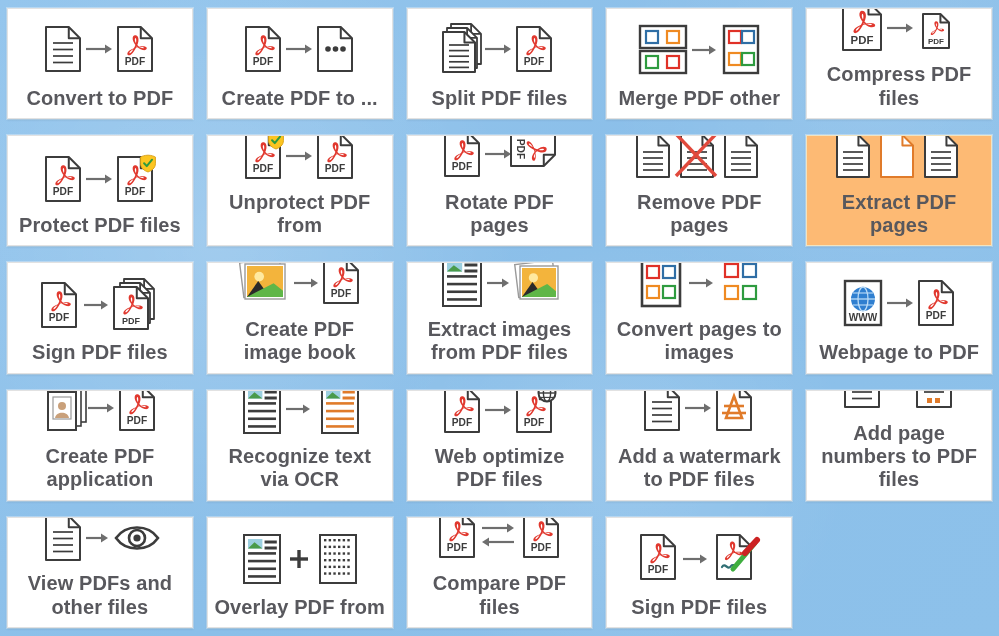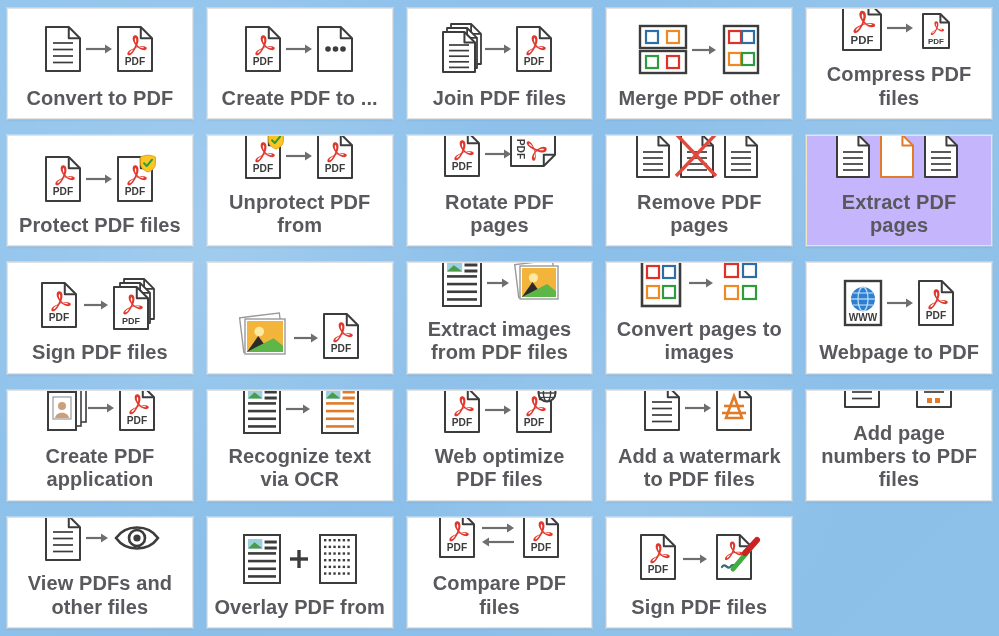--- a/index.html
+++ b/index.html
@@ -31,21 +31,21 @@
     border: 1px solid #e2e2e2;
     box-shadow: 0 1px 2px rgba(40,60,80,0.18), 0 0 0 1px rgba(255,255,255,0.35);
     display: flex;
     flex-direction: column;
     align-items: center;
     justify-content: flex-end;
     padding: 13px 6px 8px 6px;
     overflow: hidden;
   }
   .tile.selected {
-    background: #c4b5fd;
+    background: #fdba74;
     border: 1px solid #f0e4c2;
   }
 
   .icon-row {
     height: 56px;
     display: flex;
     align-items: center;
     justify-content: center;
     gap: 4px;
   }
@@ -125,21 +125,21 @@
           <line x1="46" y1="26" x2="67" y2="26" stroke="#6e6e6e" stroke-width="2.2"></line>
           <path d="M72 26 L65 21.4 L65 30.6 Z" fill="#6e6e6e"></path>
           <path d="M78 4 H100.78 L112 15.22 V48 H78 Z" fill="#fff" stroke="#3c3c3c" stroke-width="2" stroke-linejoin="round"></path>
           <path d="M100.78 4 V15.22 H112" fill="none" stroke="#3c3c3c" stroke-width="2" stroke-linejoin="round"></path>
           <g transform="translate(95,22.48) scale(1.1333333333333333)" fill="#e1382e">
             <path d="M0,-9 C2.6,-9 3.4,-6.6 3.0,-3.8 C2.6,-1.0 1.0,2.2 -0.9,5.0 C-2.6,7.5 -4.6,9.2 -6.0,8.6 C-7.3,8.0 -6.9,6.2 -5.2,4.7 C-3.1,2.9 0.6,1.3 4.6,0.8 C7.8,0.4 10.2,0.9 10.4,2.3 C10.6,3.6 8.9,4.4 6.9,4.0 C4.3,3.5 1.6,1.4 -0.3,-1.4 C-2.0,-3.9 -2.6,-6.5 -1.6,-8.1 C-1.2,-8.7 -0.6,-9 0,-9 Z M0.2,-6.6 C-0.5,-5.6 -0.2,-3.6 0.9,-1.9 C2.3,0.3 4.4,1.9 6.2,2.3 C7.2,2.5 7.9,2.3 7.8,1.9 C7.7,1.4 6.3,1.2 4.4,1.4 C1.3,1.8 -1.8,3.1 -3.6,4.6 C-4.8,5.6 -5.2,6.6 -4.7,6.8 C-4.2,7.0 -3.2,6.0 -2.1,4.4 C-0.5,2.1 0.7,-0.7 1.0,-3.0 C1.3,-5.1 1.0,-6.6 0.2,-6.6 Z"></path>
           </g>
           <text x="95" y="42.28" font-family="Liberation Sans, sans-serif" font-size="10.2" font-weight="bold" text-anchor="middle" fill="#3c3c3c">PDF</text>
         </svg>
       </div>
-      <div class="label">Join PDF files</div>
+      <div class="label">Split PDF files</div>
     </div>
     <div class="tile">
       <div class="icon-row">
         <svg width="126" height="58" viewBox="0 0 126 58">
           <rect x="4" y="5" width="46" height="22" fill="#fff" stroke="#3c3c3c" stroke-width="2.4"></rect>
           <rect x="10" y="10" width="12" height="12" fill="none" stroke="#2f6ea5" stroke-width="2.2"></rect>
           <rect x="31" y="10" width="12" height="12" fill="none" stroke="#ef8a22" stroke-width="2.2"></rect>
           <rect x="4" y="30" width="46" height="22" fill="#fff" stroke="#3c3c3c" stroke-width="2.4"></rect>
           <rect x="10" y="35" width="12" height="12" fill="none" stroke="#2e9b3f" stroke-width="2.2"></rect>
           <rect x="31" y="35" width="12" height="12" fill="none" stroke="#e03127" stroke-width="2.2"></rect>
@@ -339,20 +339,21 @@
           <line x1="56" y1="28" x2="75" y2="28" stroke="#6e6e6e" stroke-width="2.2"></line>
           <path d="M80 28 L73 23.4 L73 32.6 Z" fill="#6e6e6e"></path>
           <path d="M86 4 H108.78 L120 15.22 V48 H86 Z" fill="#fff" stroke="#3c3c3c" stroke-width="2" stroke-linejoin="round"></path>
           <path d="M108.78 4 V15.22 H120" fill="none" stroke="#3c3c3c" stroke-width="2" stroke-linejoin="round"></path>
           <g transform="translate(103,22.48) scale(1.1333333333333333)" fill="#e1382e">
             <path d="M0,-9 C2.6,-9 3.4,-6.6 3.0,-3.8 C2.6,-1.0 1.0,2.2 -0.9,5.0 C-2.6,7.5 -4.6,9.2 -6.0,8.6 C-7.3,8.0 -6.9,6.2 -5.2,4.7 C-3.1,2.9 0.6,1.3 4.6,0.8 C7.8,0.4 10.2,0.9 10.4,2.3 C10.6,3.6 8.9,4.4 6.9,4.0 C4.3,3.5 1.6,1.4 -0.3,-1.4 C-2.0,-3.9 -2.6,-6.5 -1.6,-8.1 C-1.2,-8.7 -0.6,-9 0,-9 Z M0.2,-6.6 C-0.5,-5.6 -0.2,-3.6 0.9,-1.9 C2.3,0.3 4.4,1.9 6.2,2.3 C7.2,2.5 7.9,2.3 7.8,1.9 C7.7,1.4 6.3,1.2 4.4,1.4 C1.3,1.8 -1.8,3.1 -3.6,4.6 C-4.8,5.6 -5.2,6.6 -4.7,6.8 C-4.2,7.0 -3.2,6.0 -2.1,4.4 C-0.5,2.1 0.7,-0.7 1.0,-3.0 C1.3,-5.1 1.0,-6.6 0.2,-6.6 Z"></path>
           </g>
           <text x="103" y="42.28" font-family="Liberation Sans, sans-serif" font-size="10.2" font-weight="bold" text-anchor="middle" fill="#3c3c3c">PDF</text>
         </svg>
       </div>
+      <div class="label">Create PDF image book</div>
     </div>
     <div class="tile">
       <div class="icon-row">
         <svg width="124" height="54" viewBox="0 0 124 54">
           <rect x="6" y="3" width="38" height="48" fill="#fff" stroke="#3c3c3c" stroke-width="2"></rect>
           <rect x="10" y="7" width="15.200000000000001" height="9.600000000000001" fill="#9ccfe0"></rect>
           <path d="M10 16.6 L16.84 10.36 L25.200000000000003 16.6 Z" fill="#4a9b4a"></path>
           <line x1="27.48" y1="10" x2="40.400000000000006" y2="10" stroke="#3c3c3c" stroke-width="3"></line>
           <line x1="27.48" y1="16" x2="40.400000000000006" y2="16" stroke="#3c3c3c" stroke-width="3"></line>
           <line x1="10" y1="21.4" x2="40" y2="21.4" stroke="#3c3c3c" stroke-width="2.6"></line>

